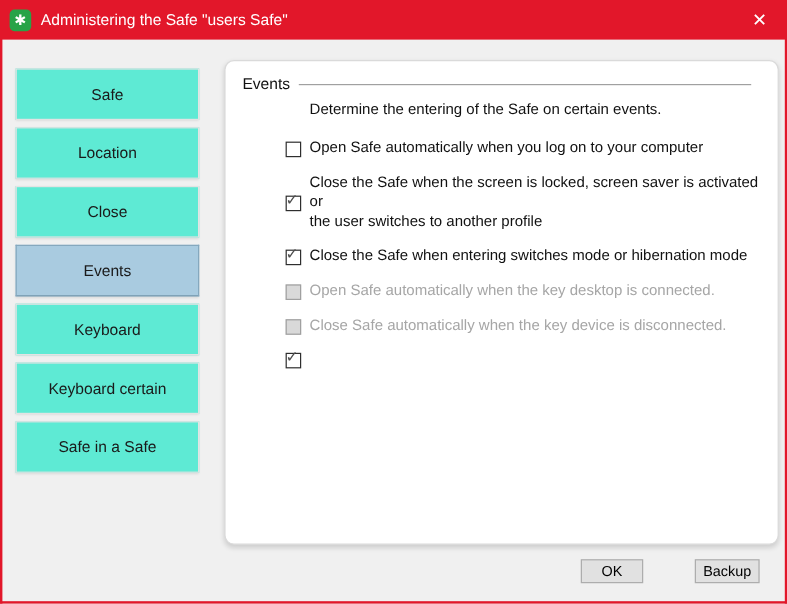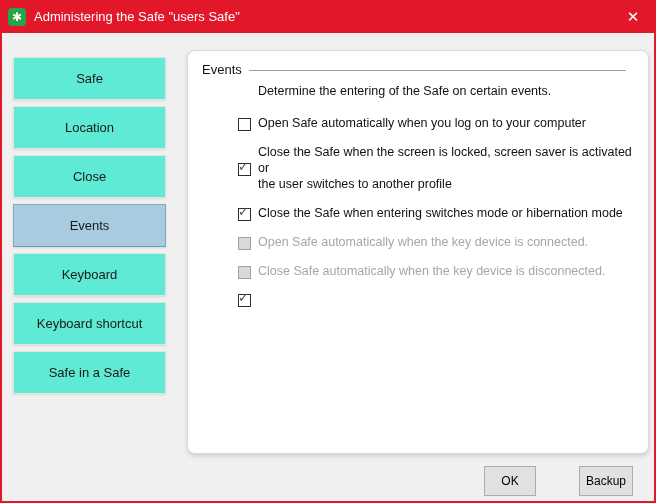--- a/index.html
+++ b/index.html
@@ -46,21 +46,21 @@
             cursor:pointer; }
   .cb-check { display:none; position:absolute; left:-1px; top:-4px;
               color:#4d4d4d; font-size:13px; line-height:13px; }
   .cb-row.checked .cb-check { display:block; }
   .cb-row.disabled .cb-box { background:#d9d9d9; border-color:#a0a0a0; cursor:default; }
   .cb-label { margin-left:7px; font-size:12.5px; line-height:16px; color:#111;
               white-space:pre-line; cursor:pointer; }
   .cb-row.disabled .cb-label { color:#a6a6a6; cursor:default; }
 
   
-  .btn { position:absolute; top:466px; height:30px; background:#e1e1e1;
+  .btn { position:absolute; top:466px; height:20px; background:#e1e1e1;
          border:1px solid #adadad; font-size:12px; color:#000;
          display:flex; align-items:center; justify-content:center;
          font-family:inherit; cursor:pointer; }
   .btn-ok { left:482px; width:52px; }
   .btn-cancel { left:577px; width:54px; }
 </style>
 </head>
 <body>
 
 <div class="window">
@@ -81,21 +81,21 @@
       <div class="side-btn" style="top: 122px;">
     <span class="side-label">Close</span>
   </div>
       <div class="side-btn selected" style="top: 171px;">
     <span class="side-label">Events</span>
   </div>
       <div class="side-btn" style="top: 220px;">
     <span class="side-label">Keyboard</span>
   </div>
       <div class="side-btn" style="top: 269px;">
-    <span class="side-label">Keyboard shortcut</span>
+    <span class="side-label">Keyboard certain</span>
   </div>
       <div class="side-btn" style="top: 318px;">
     <span class="side-label">Safe in a Safe</span>
   </div>
     </div>
 
   <div class="panel">
     <div class="panel-header">Events</div>
     <div class="panel-divider"></div>
     <div class="panel-desc">Determine the entering of the Safe on certain events.</div>
@@ -116,21 +116,21 @@
         <div class="cb-row checked">
     <span class="cb-box">
       <span class="cb-check">✓</span>
     </span>
     <span class="cb-label">Close the Safe when entering switches mode or hibernation mode</span>
   </div>
         <div class="cb-row disabled">
     <span class="cb-box">
       
     </span>
-    <span class="cb-label">Open Safe automatically when the key device is connected.</span>
+    <span class="cb-label">Open Safe automatically when the key desktop is connected.</span>
   </div>
         <div class="cb-row disabled">
     <span class="cb-box">
       
     </span>
     <span class="cb-label">Close Safe automatically when the key device is disconnected.</span>
   </div>
         <div class="cb-row checked">
     <span class="cb-box">
       <span class="cb-check">✓</span>

